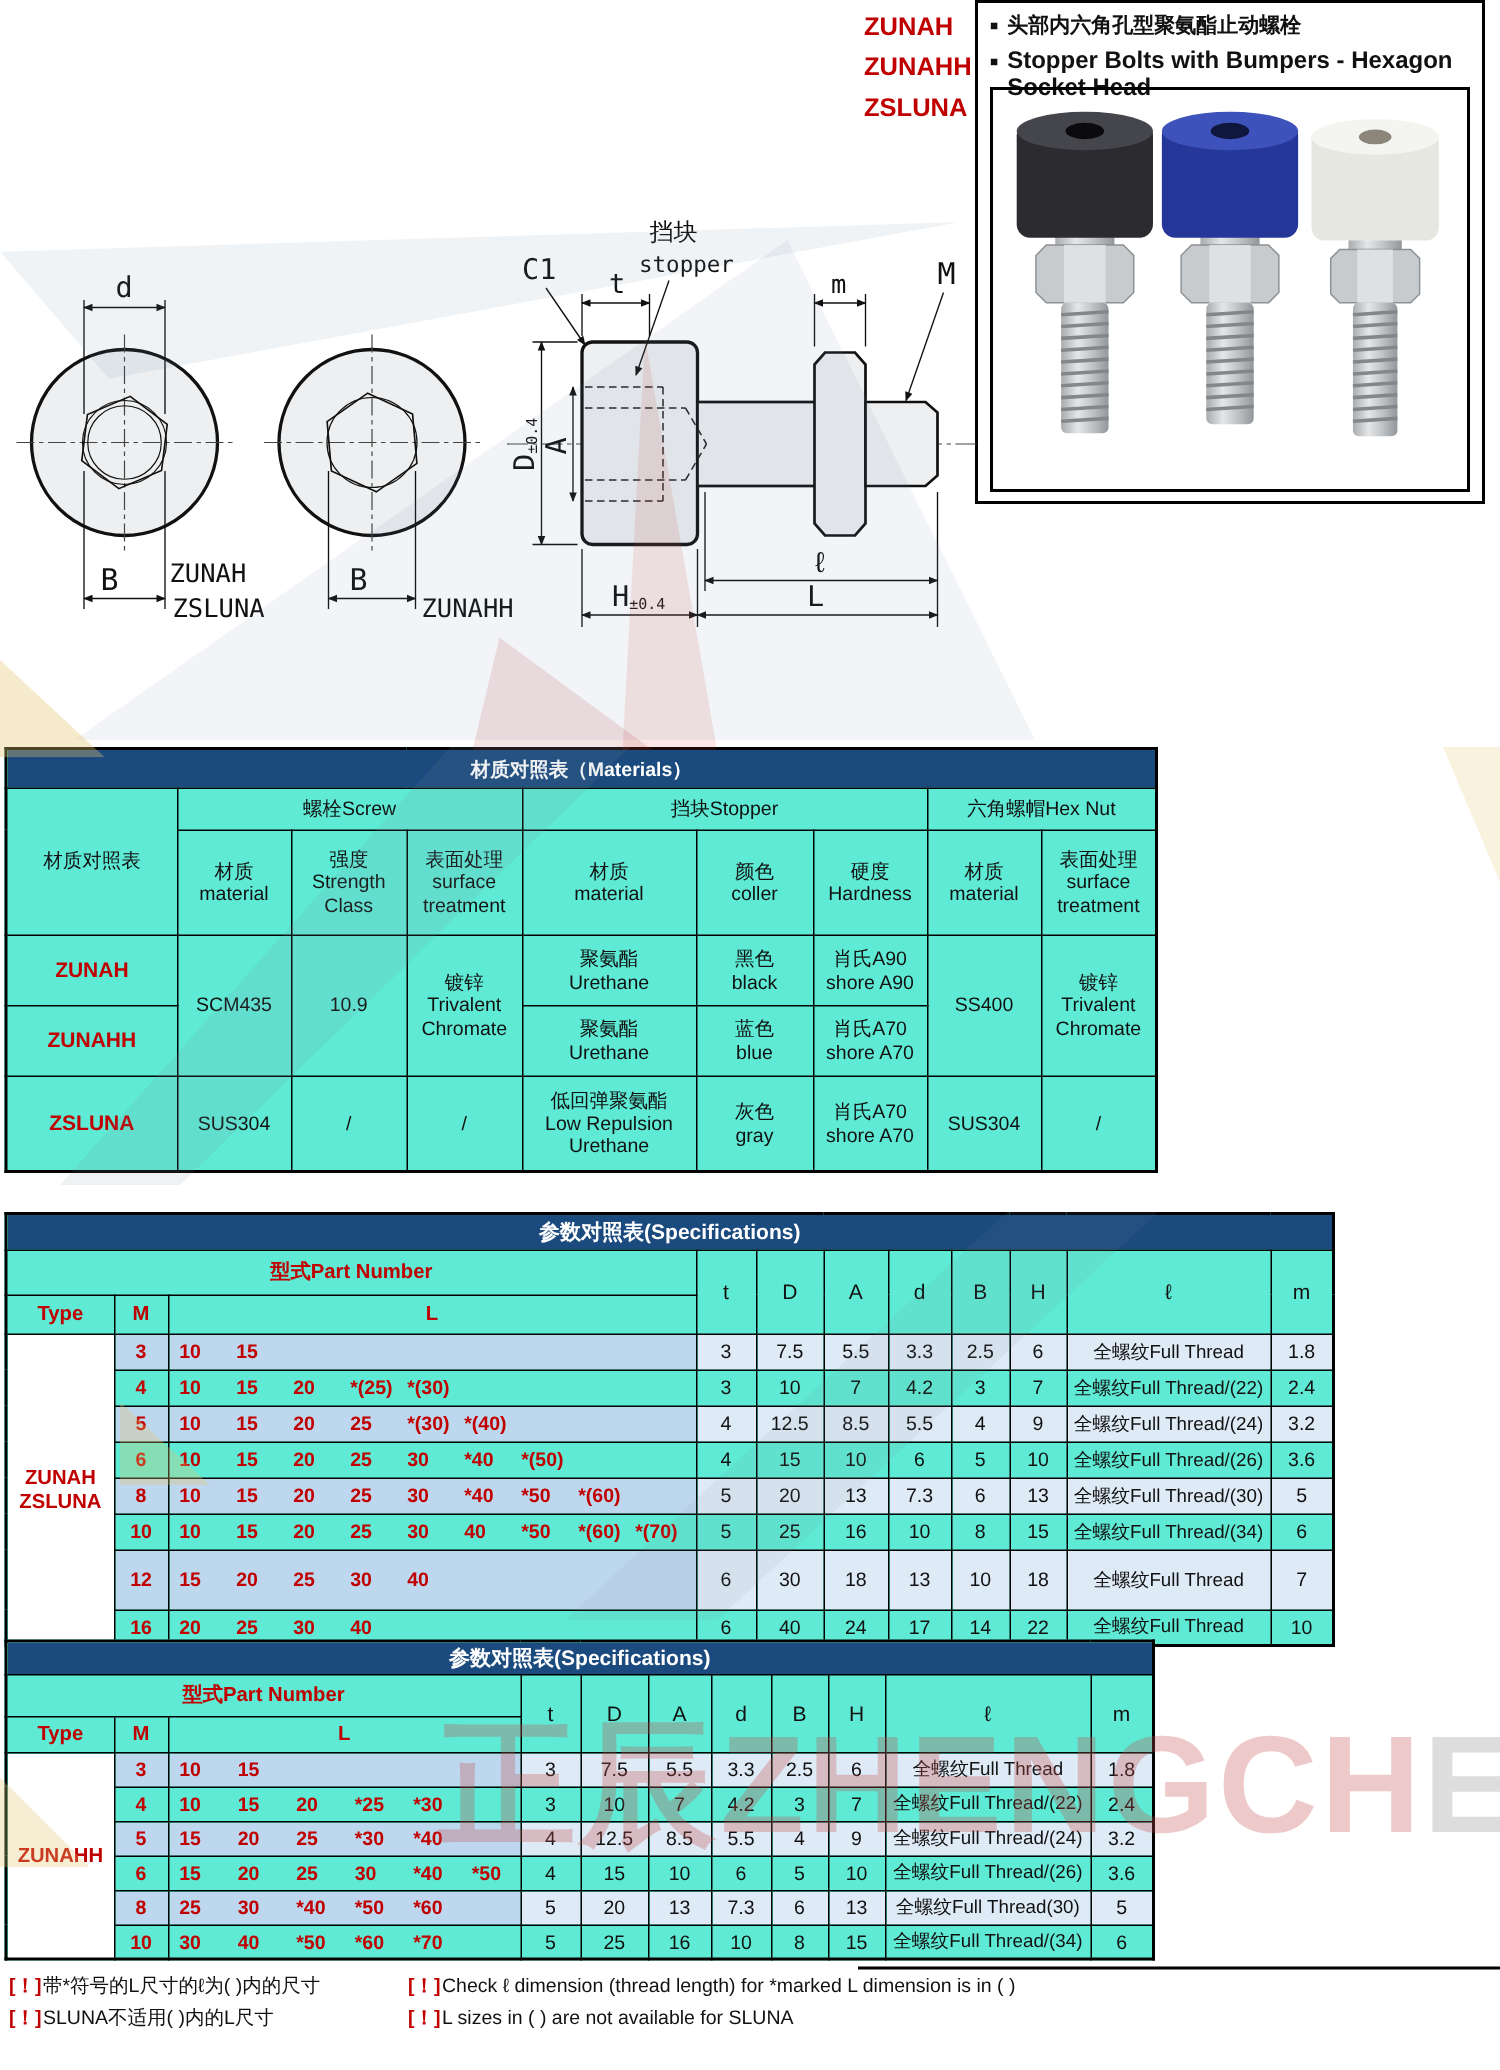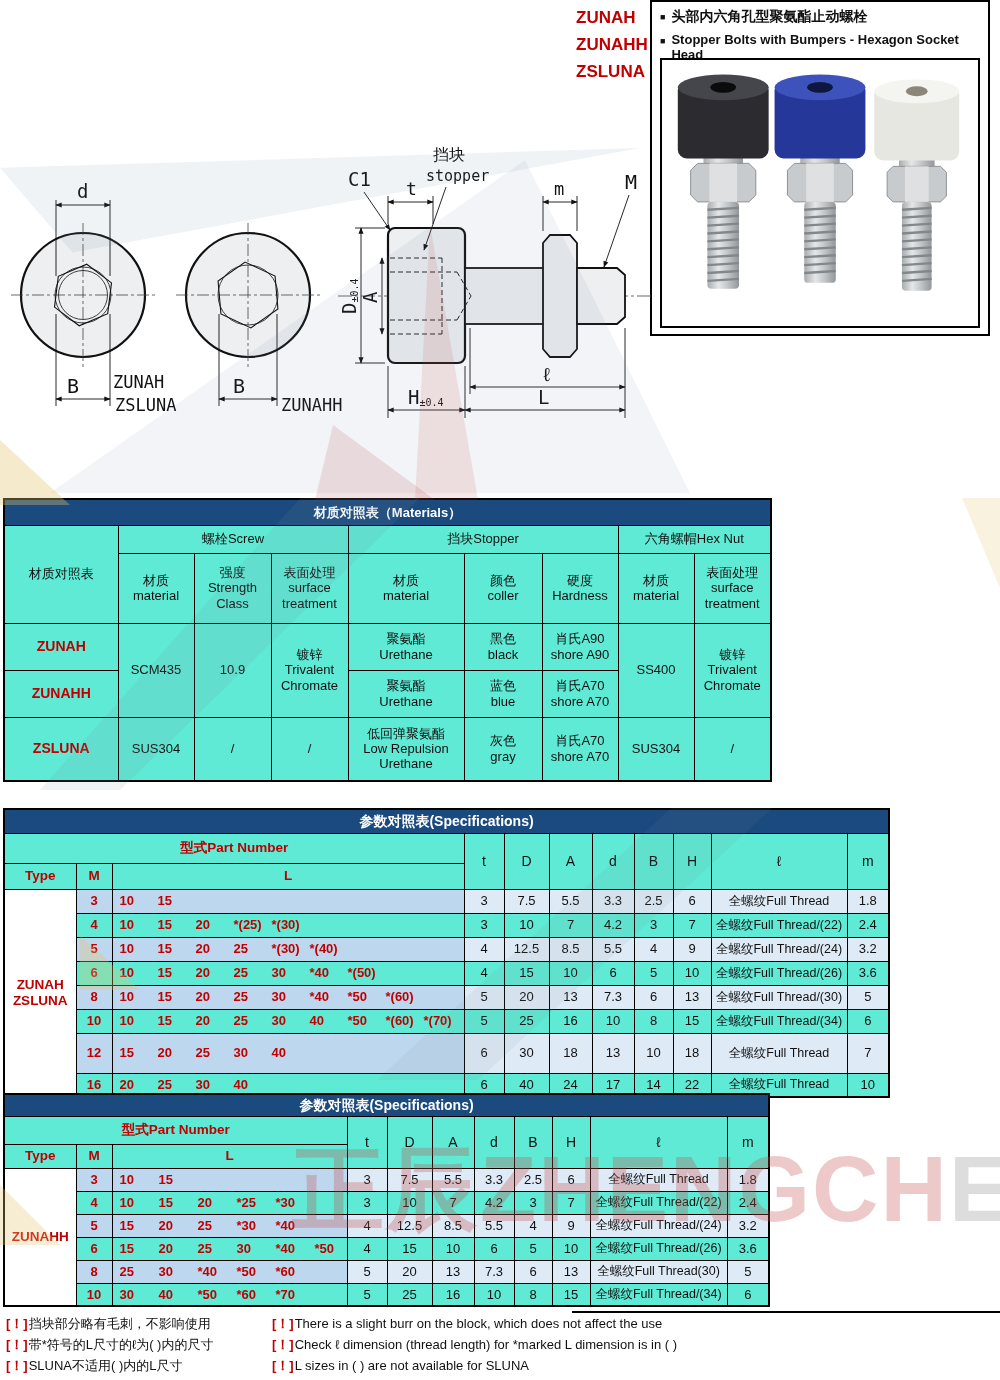--- a/index.html
+++ b/index.html
@@ -10,21 +10,21 @@
   .wm{position:absolute;pointer-events:none;z-index:40;}
   .wm-text{left:292px;top:1128px;font-size:92px;font-weight:bold;letter-spacing:2px;white-space:nowrap;}
   .wm-text .wm-red{color:rgba(197,80,75,0.30);}
   .wm-text .wm-gray{color:rgba(150,150,150,0.32);}
   
   .models{left:576px;top:4px;font-size:17px;font-weight:bold;color:#C00000;line-height:27px;z-index:10;}
   .titlebox{left:650px;top:0;width:340px;height:336px;border:2px solid #000;box-sizing:border-box;z-index:10;background:#fff;}
   .title-row{display:flex;gap:6px;padding:6px 8px 0 8px;align-items:flex-start;}
   .bullet{font-size:9px;margin-top:4px;}
   .t-cn{font-size:14px;font-weight:bold;}
-  .t-en{font-size:13px;font-weight:bold;}
+  .t-en{font-size:16px;font-weight:bold;}
   .photo-frame{position:absolute;left:8px;top:56px;right:8px;bottom:6px;border:2px solid #000;}
   
   .drawing{left:5px;top:138px;z-index:10;}
   .cad{font-family:"DejaVu Sans Mono","Liberation Mono",monospace;}
   
   table{border-collapse:collapse;table-layout:fixed;background:#5eead4;}
   td{border:1px solid #000;text-align:center;vertical-align:middle;font-size:13px;padding:0;line-height:1.18;overflow:hidden;}
   .tband{background:#1B4A7E;color:#fff;font-weight:bold;font-size:14px;border:1px solid #000;}
   .red{color:#C00000;font-weight:bold;}
   .pre{white-space:pre-line;}
@@ -750,24 +750,20 @@
             <td class="vcell">15</td>
             <td class="vcell ltc">全螺纹Full Thread/(34)</td>
             <td class="vcell">6</td>
           </tr>
         </tbody>
     </table>
   </div>
 
   <div class="abs notes">
     <div class="note-row">
-      <div class="note-cn"><span class="bang">[！]</span><span>挡块部分略有毛刺，不影响使用</span></div>
-      <div class="note-en"><span class="bang">[！]</span><span>There is a slight burr on the block, which does not affect the use</span></div>
-    </div>
-    <div class="note-row">
       <div class="note-cn"><span class="bang">[！]</span><span>带*符号的L尺寸的ℓ为( )内的尺寸</span></div>
       <div class="note-en"><span class="bang">[！]</span><span>Check ℓ dimension (thread length) for *marked L dimension is in ( )</span></div>
     </div>
     <div class="note-row">
       <div class="note-cn"><span class="bang">[！]</span><span>SLUNA不适用( )内的L尺寸</span></div>
       <div class="note-en"><span class="bang">[！]</span><span>L sizes in ( ) are not available for SLUNA</span></div>
     </div>
   </div>
 
   <div class="abs endline"></div>

